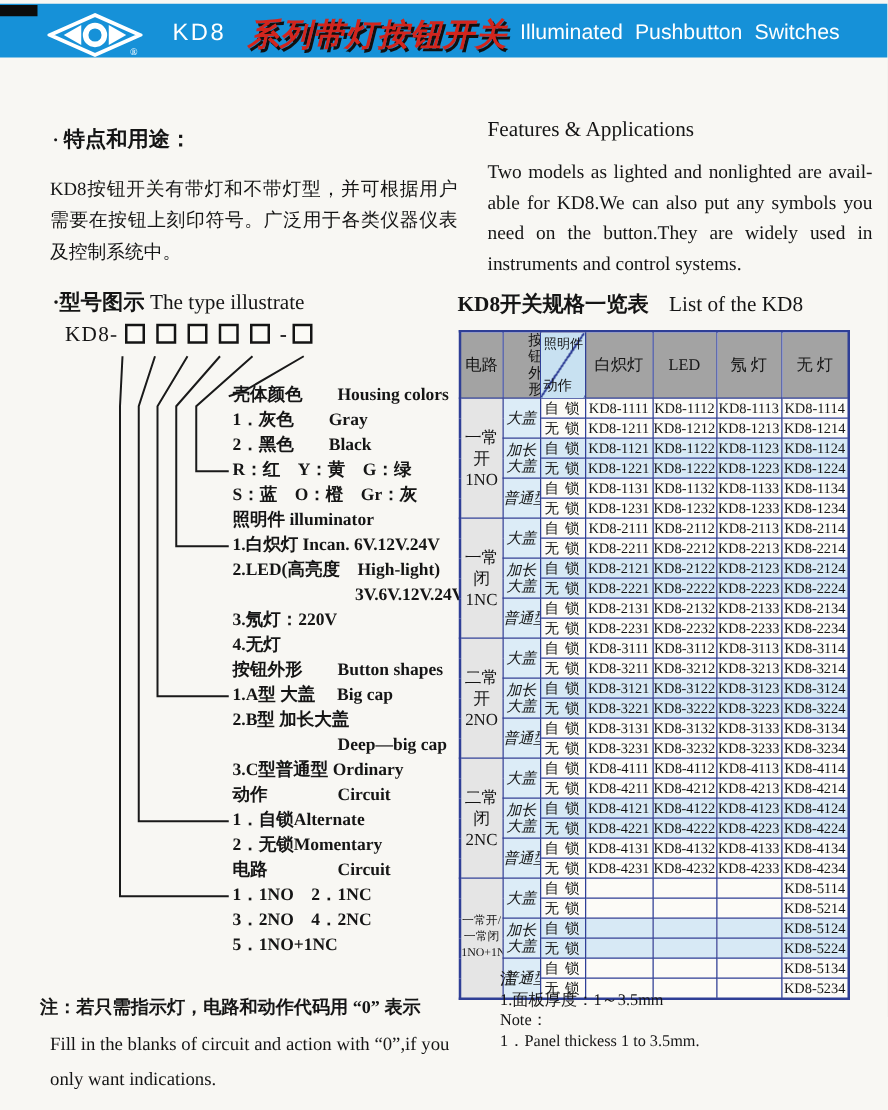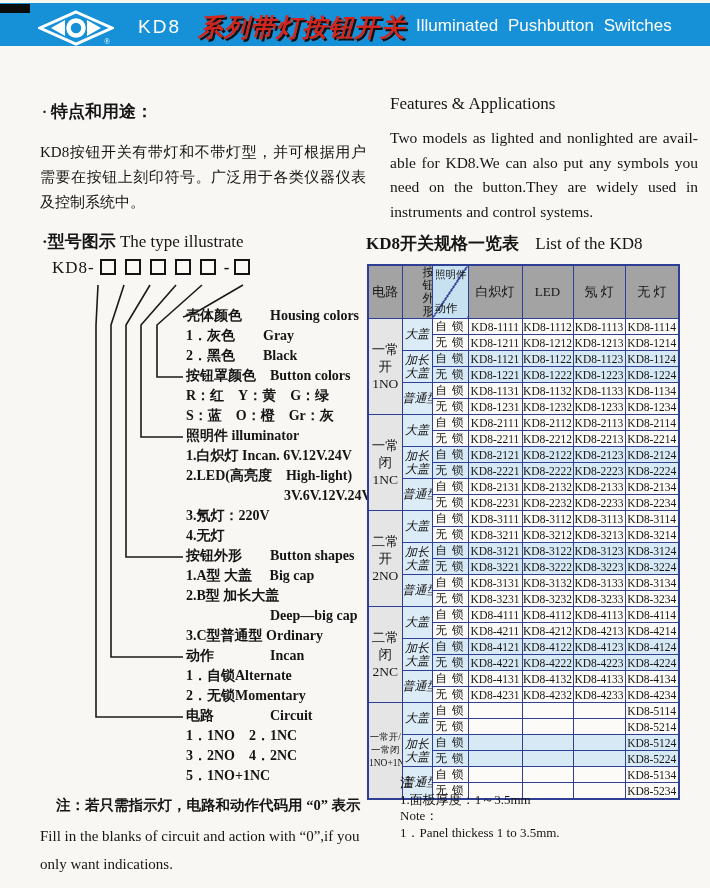--- a/index.html
+++ b/index.html
@@ -20,21 +20,21 @@
   .feat-text-cn { position:absolute; left:40px; top:140px; width:326px; font-size:15px; line-height:25px; text-align:justify; }
   .type-head { position:absolute; left:42px; top:230px; font-size:17px; }
   .type-head .cn { font-weight:bold; }
   .model-row { position:absolute; left:52px; top:258px; height:22px; }
   .model-prefix { font-size:17px; letter-spacing:1px; }
   .mbox { display:inline-block; width:16px; height:16px; border:2px solid #141414; margin:0 4px 0 5px; vertical-align:-2px; background:#fbfaf6; }
   .mdash { font-size:17px; font-weight:bold; margin-left:4px; }
   .tree-svg { position:absolute; left:0; top:283px; }
   .tree-labels { position:absolute; left:186px; top:307px; width:200px; }
   .tree-line { height:20px; font-size:14px; white-space:pre;font-weight:bold; }
-  .note-left-cn { position:absolute; left:56px; top:796px; font-size:14.5px; font-weight:bold; }
+  .note-left-cn { position:absolute; left:32px; top:796px; font-size:14.5px; font-weight:bold; }
   .note-left-en { position:absolute; left:40px; top:822px; width:330px; font-size:15px; line-height:28px; }
 
   
   .feat-head-en { position:absolute; left:390px; top:94px; font-size:17px; }
   .feat-para-en { position:absolute; left:390px; top:126px; width:308px; font-size:15.5px; }
   .feat-para-en .pline { line-height:24.5px; text-align:justify; }
   .feat-para-en .pline.j { text-align-last:justify; }
   .spec-title { position:absolute; left:366px; top:232px; font-size:17px; }
   .spec-title .cn { font-weight:bold; }
   .spec-title .en { margin-left:12px; }
@@ -102,35 +102,34 @@
     <polyline points="176,2 141,42 141,154 183,154" fill="none" stroke="#1a1a1a" stroke-width="1.6"></polyline>
     <polyline points="150,2 126,42 126,274 183,274" fill="none" stroke="#1a1a1a" stroke-width="1.6"></polyline>
     <polyline points="124,2 111,42 111,374 183,374" fill="none" stroke="#1a1a1a" stroke-width="1.6"></polyline>
     <polyline points="98,2 96,42 96,434 183,434" fill="none" stroke="#1a1a1a" stroke-width="1.6"></polyline>
   </svg>
 
   <div class="tree-labels">
       <div class="tree-line">壳体颜色　　Housing colors</div>
       <div class="tree-line">1．灰色　　Gray</div>
       <div class="tree-line">2．黑色　　Black</div>
-      <div class="tree-line">按钮罩颜色　Button colors</div>
       <div class="tree-line">R：红　Y：黄　G：绿</div>
       <div class="tree-line">S：蓝　O：橙　Gr：灰</div>
       <div class="tree-line">照明件 illuminator</div>
       <div class="tree-line">1.白炽灯 Incan. 6V.12V.24V</div>
       <div class="tree-line">2.LED(高亮度　High-light)</div>
       <div class="tree-line">　　　　　　　3V.6V.12V.24V</div>
       <div class="tree-line">3.氖灯：220V</div>
       <div class="tree-line">4.无灯</div>
       <div class="tree-line">按钮外形　　Button shapes</div>
       <div class="tree-line">1.A型 大盖　 Big cap</div>
       <div class="tree-line">2.B型 加长大盖</div>
       <div class="tree-line">　　　　　　Deep—big cap</div>
       <div class="tree-line">3.C型普通型 Ordinary</div>
-      <div class="tree-line">动作　　　　Incan</div>
+      <div class="tree-line">动作　　　　Circuit</div>
       <div class="tree-line">1．自锁Alternate</div>
       <div class="tree-line">2．无锁Momentary</div>
       <div class="tree-line">电路　　　　Circuit</div>
       <div class="tree-line">1．1NO　2．1NC</div>
       <div class="tree-line">3．2NO　4．2NC</div>
       <div class="tree-line">5．1NO+1NC</div>
     </div>
 
   <div class="note-left-cn">注：若只需指示灯，电路和动作代码用 “0” 表示</div>
   <div class="note-left-en">

